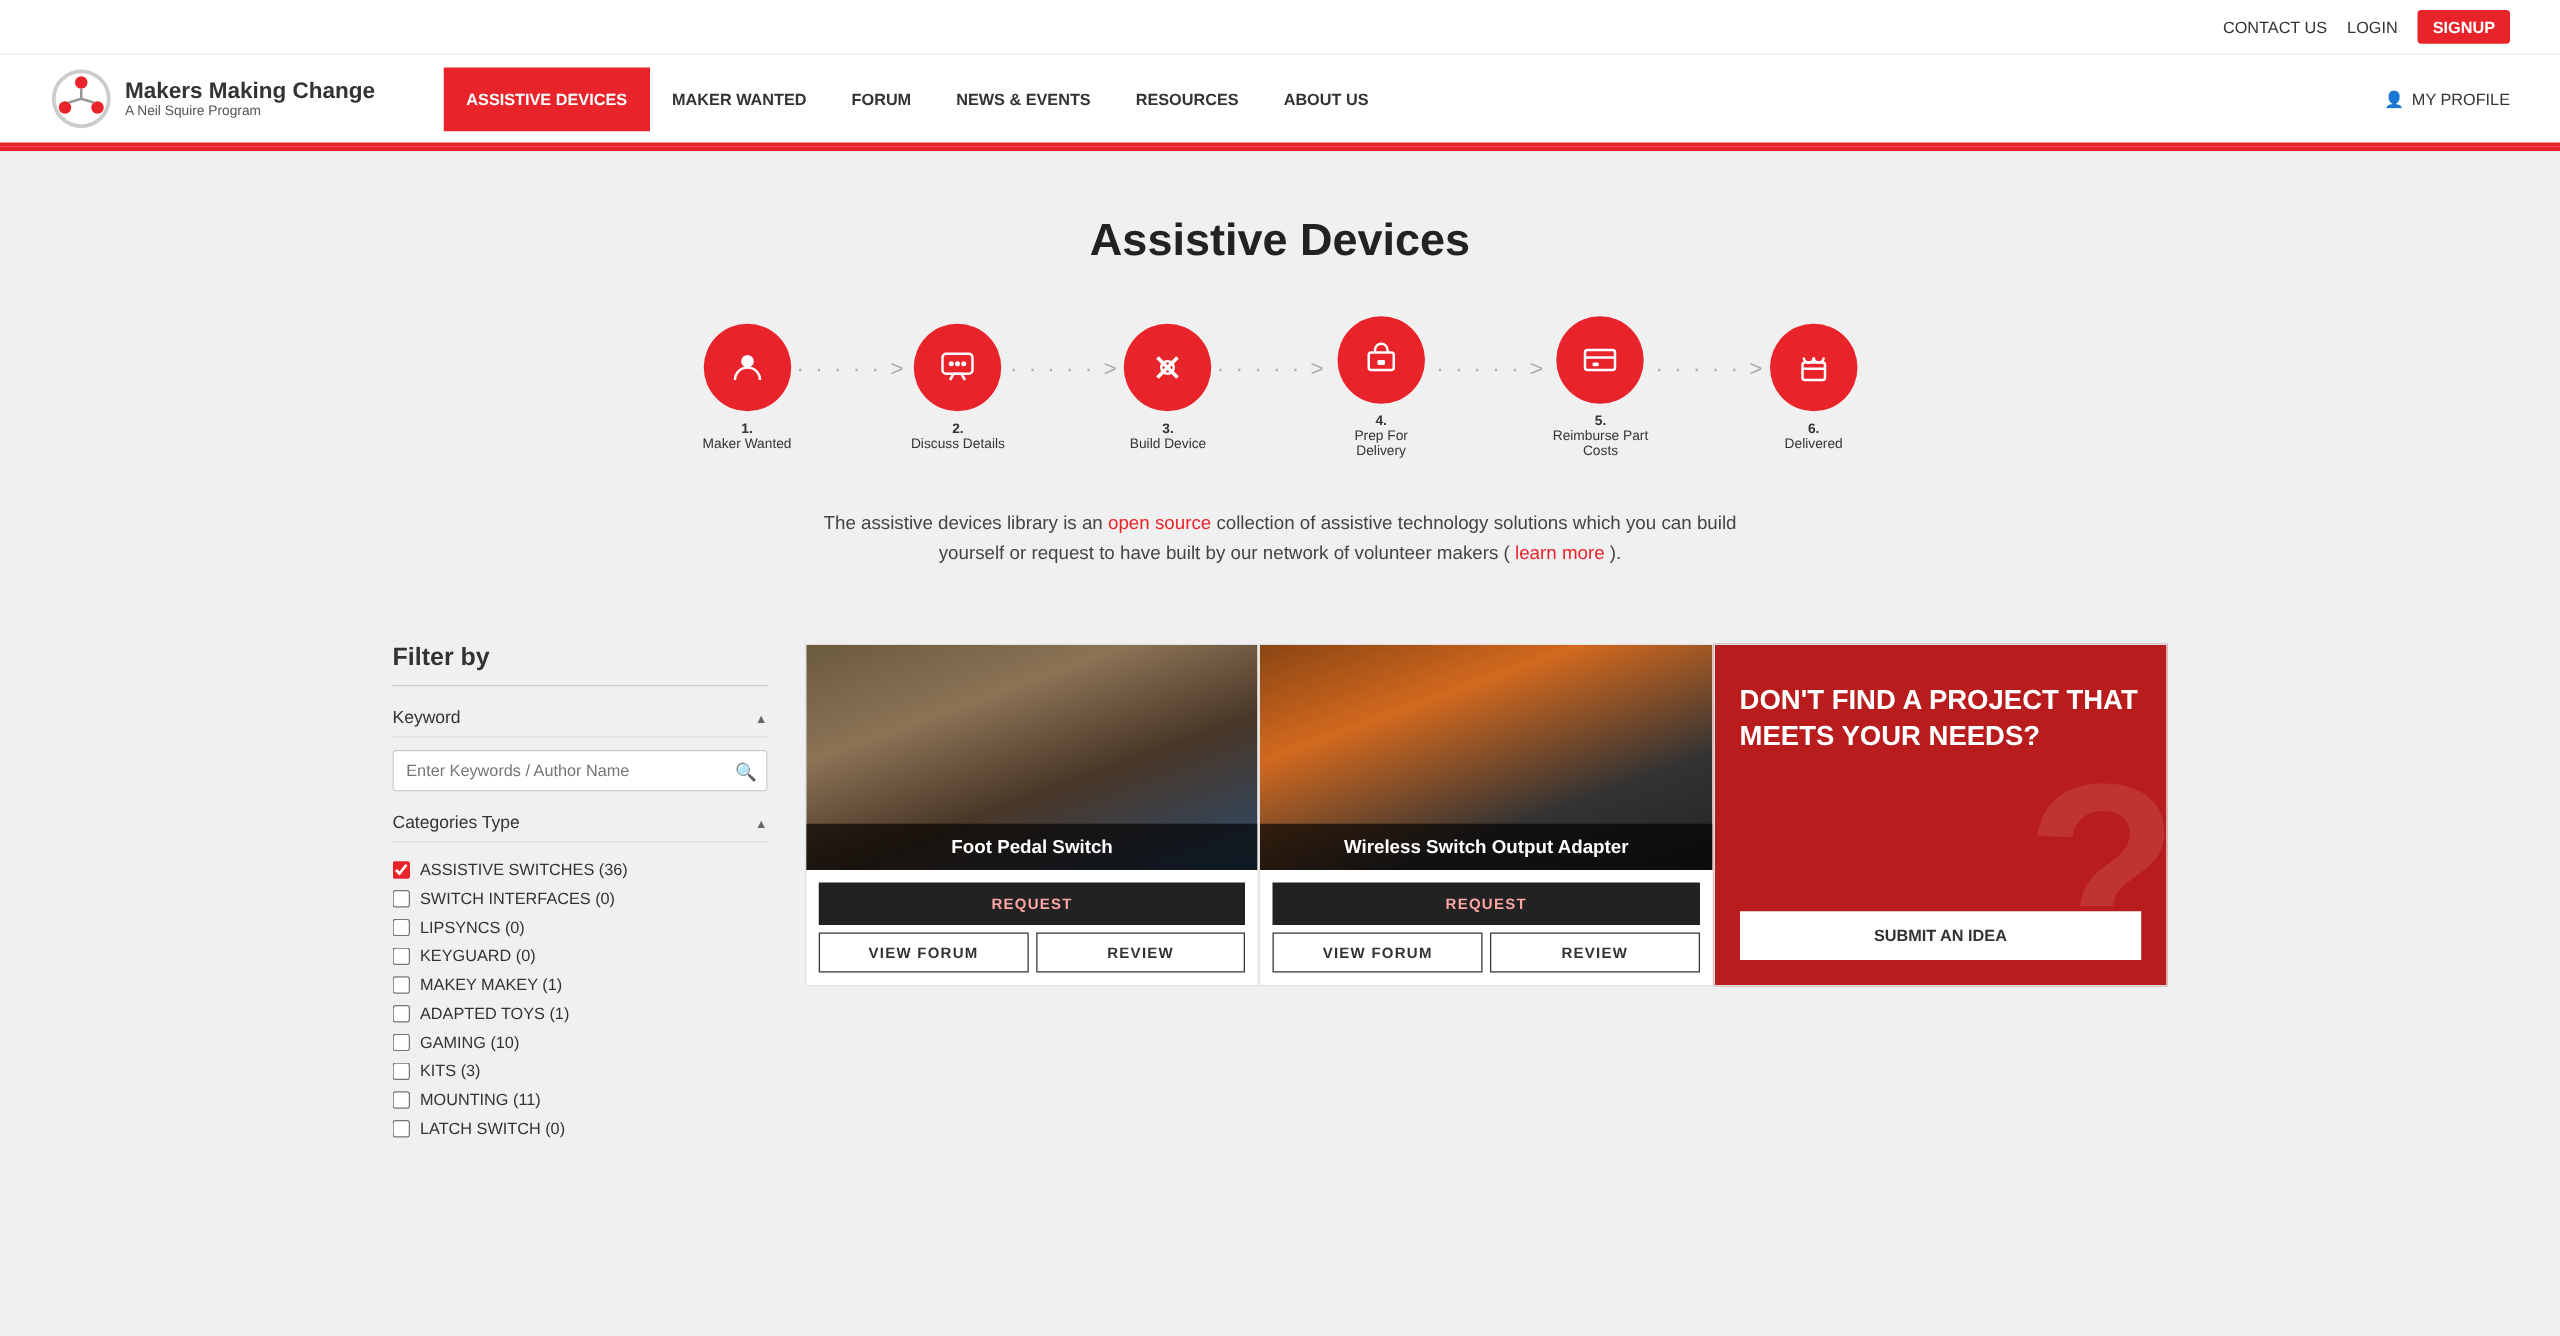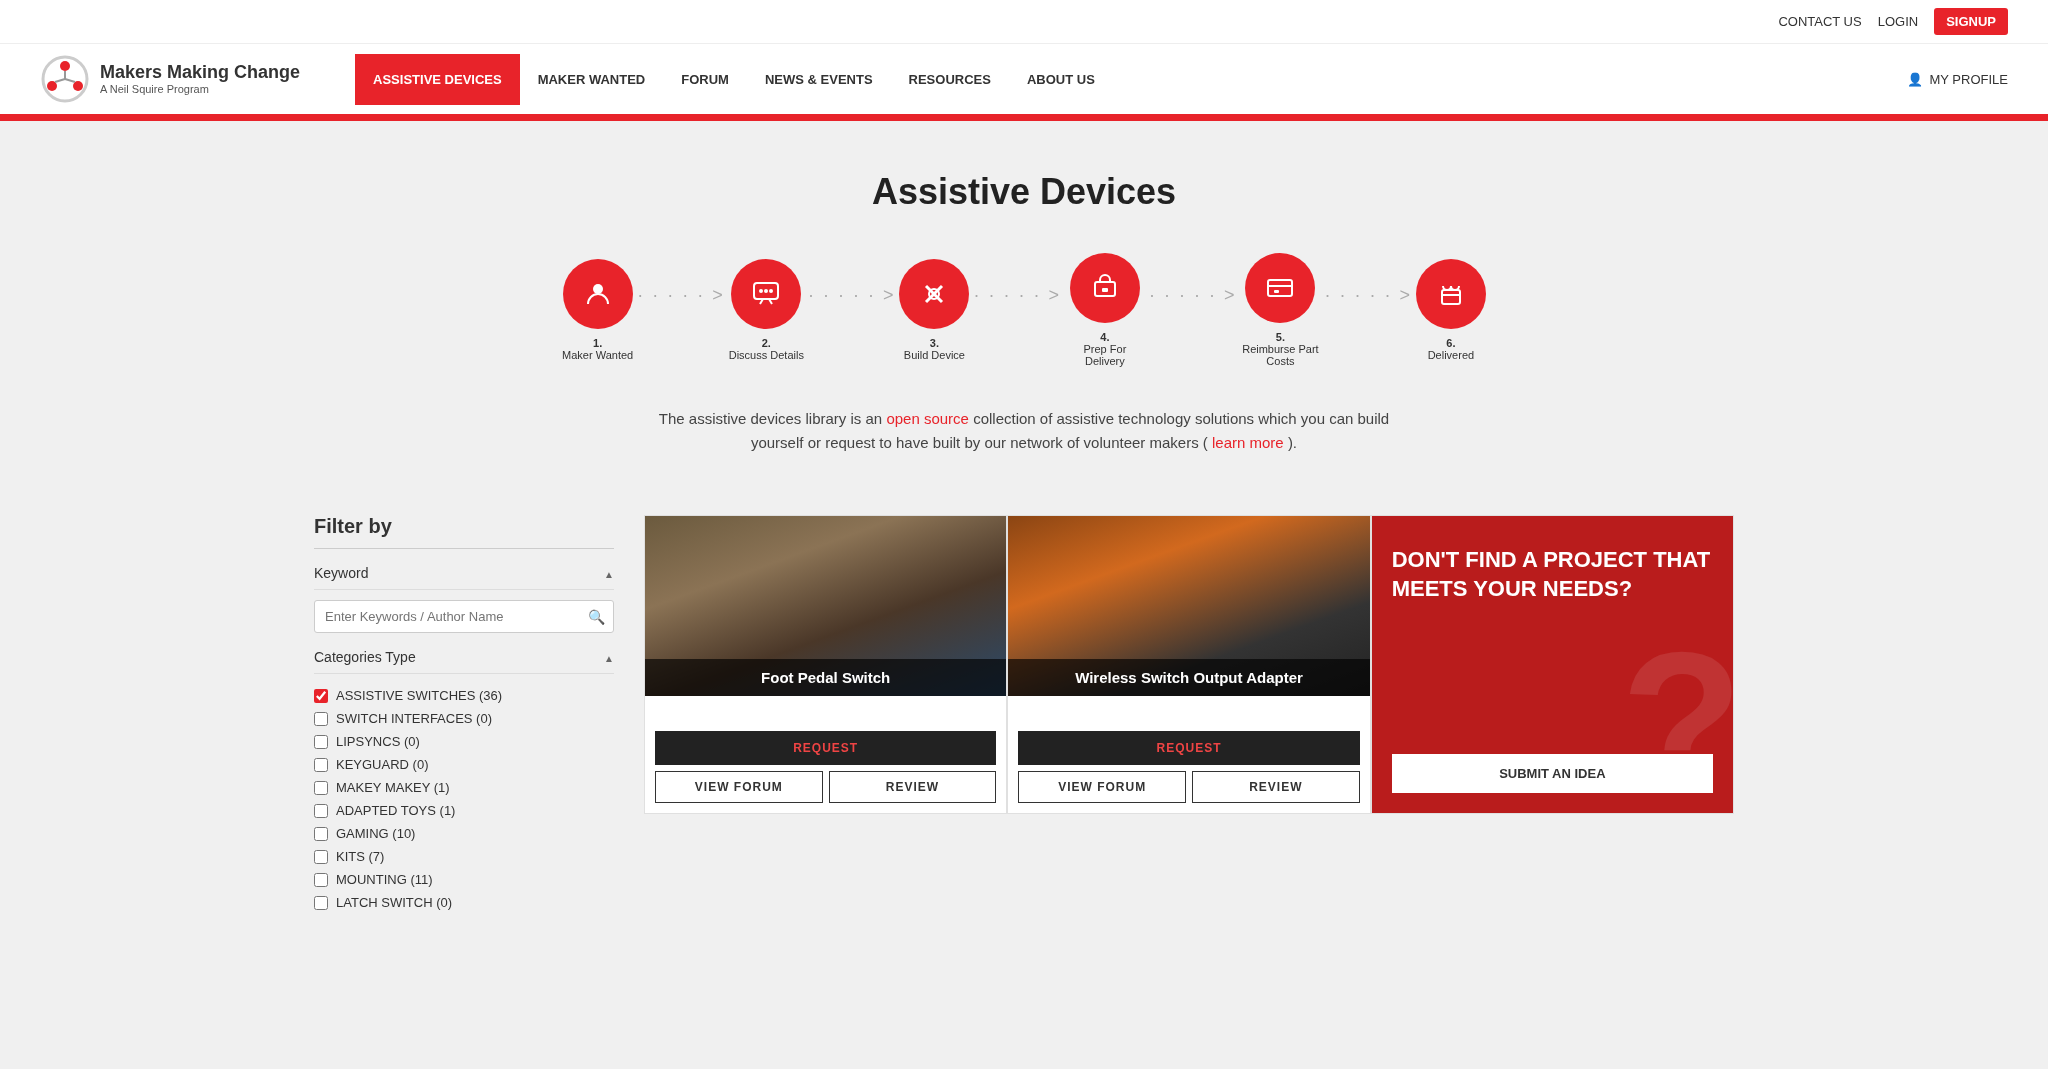--- a/index.html
+++ b/index.html
@@ -233,30 +233,29 @@
       font-weight: bold;
     }
     .card-actions {
       padding: 10px;
       display: flex;
       flex-direction: column;
       gap: 6px;
     }
     .btn-request {
       background: #222;
-      color: #ef4444;
+      color: #fca5a5;
       border: none;
       padding: 10px;
       font-size: 12px;
       font-weight: bold;
       letter-spacing: 1px;
       cursor: pointer;
       width: 100%;
       text-transform: uppercase;
-      margin-top: 25px;
     }
     .card-bottom-btns { display: flex; gap: 6px; }
     .btn-outline {
       flex: 1;
       border: 1px solid #333;
       background: #fff;
       color: #333;
       padding: 8px;
       font-size: 12px;
       font-weight: bold;
@@ -519,21 +518,21 @@
         <li class="checkbox-item">
           <input type="checkbox" style="">
           <span>ADAPTED TOYS (1)</span>
         </li>
         <li class="checkbox-item">
           <input type="checkbox" style="">
           <span>GAMING (10)</span>
         </li>
         <li class="checkbox-item">
           <input type="checkbox" style="">
-          <span>KITS (7)</span>
+          <span>KITS (3)</span>
         </li>
         <li class="checkbox-item">
           <input type="checkbox" style="">
           <span>MOUNTING (11)</span>
         </li>
         <li class="checkbox-item">
           <input type="checkbox" style="">
           <span>LATCH SWITCH (0)</span>
         </li>
       </ul>

